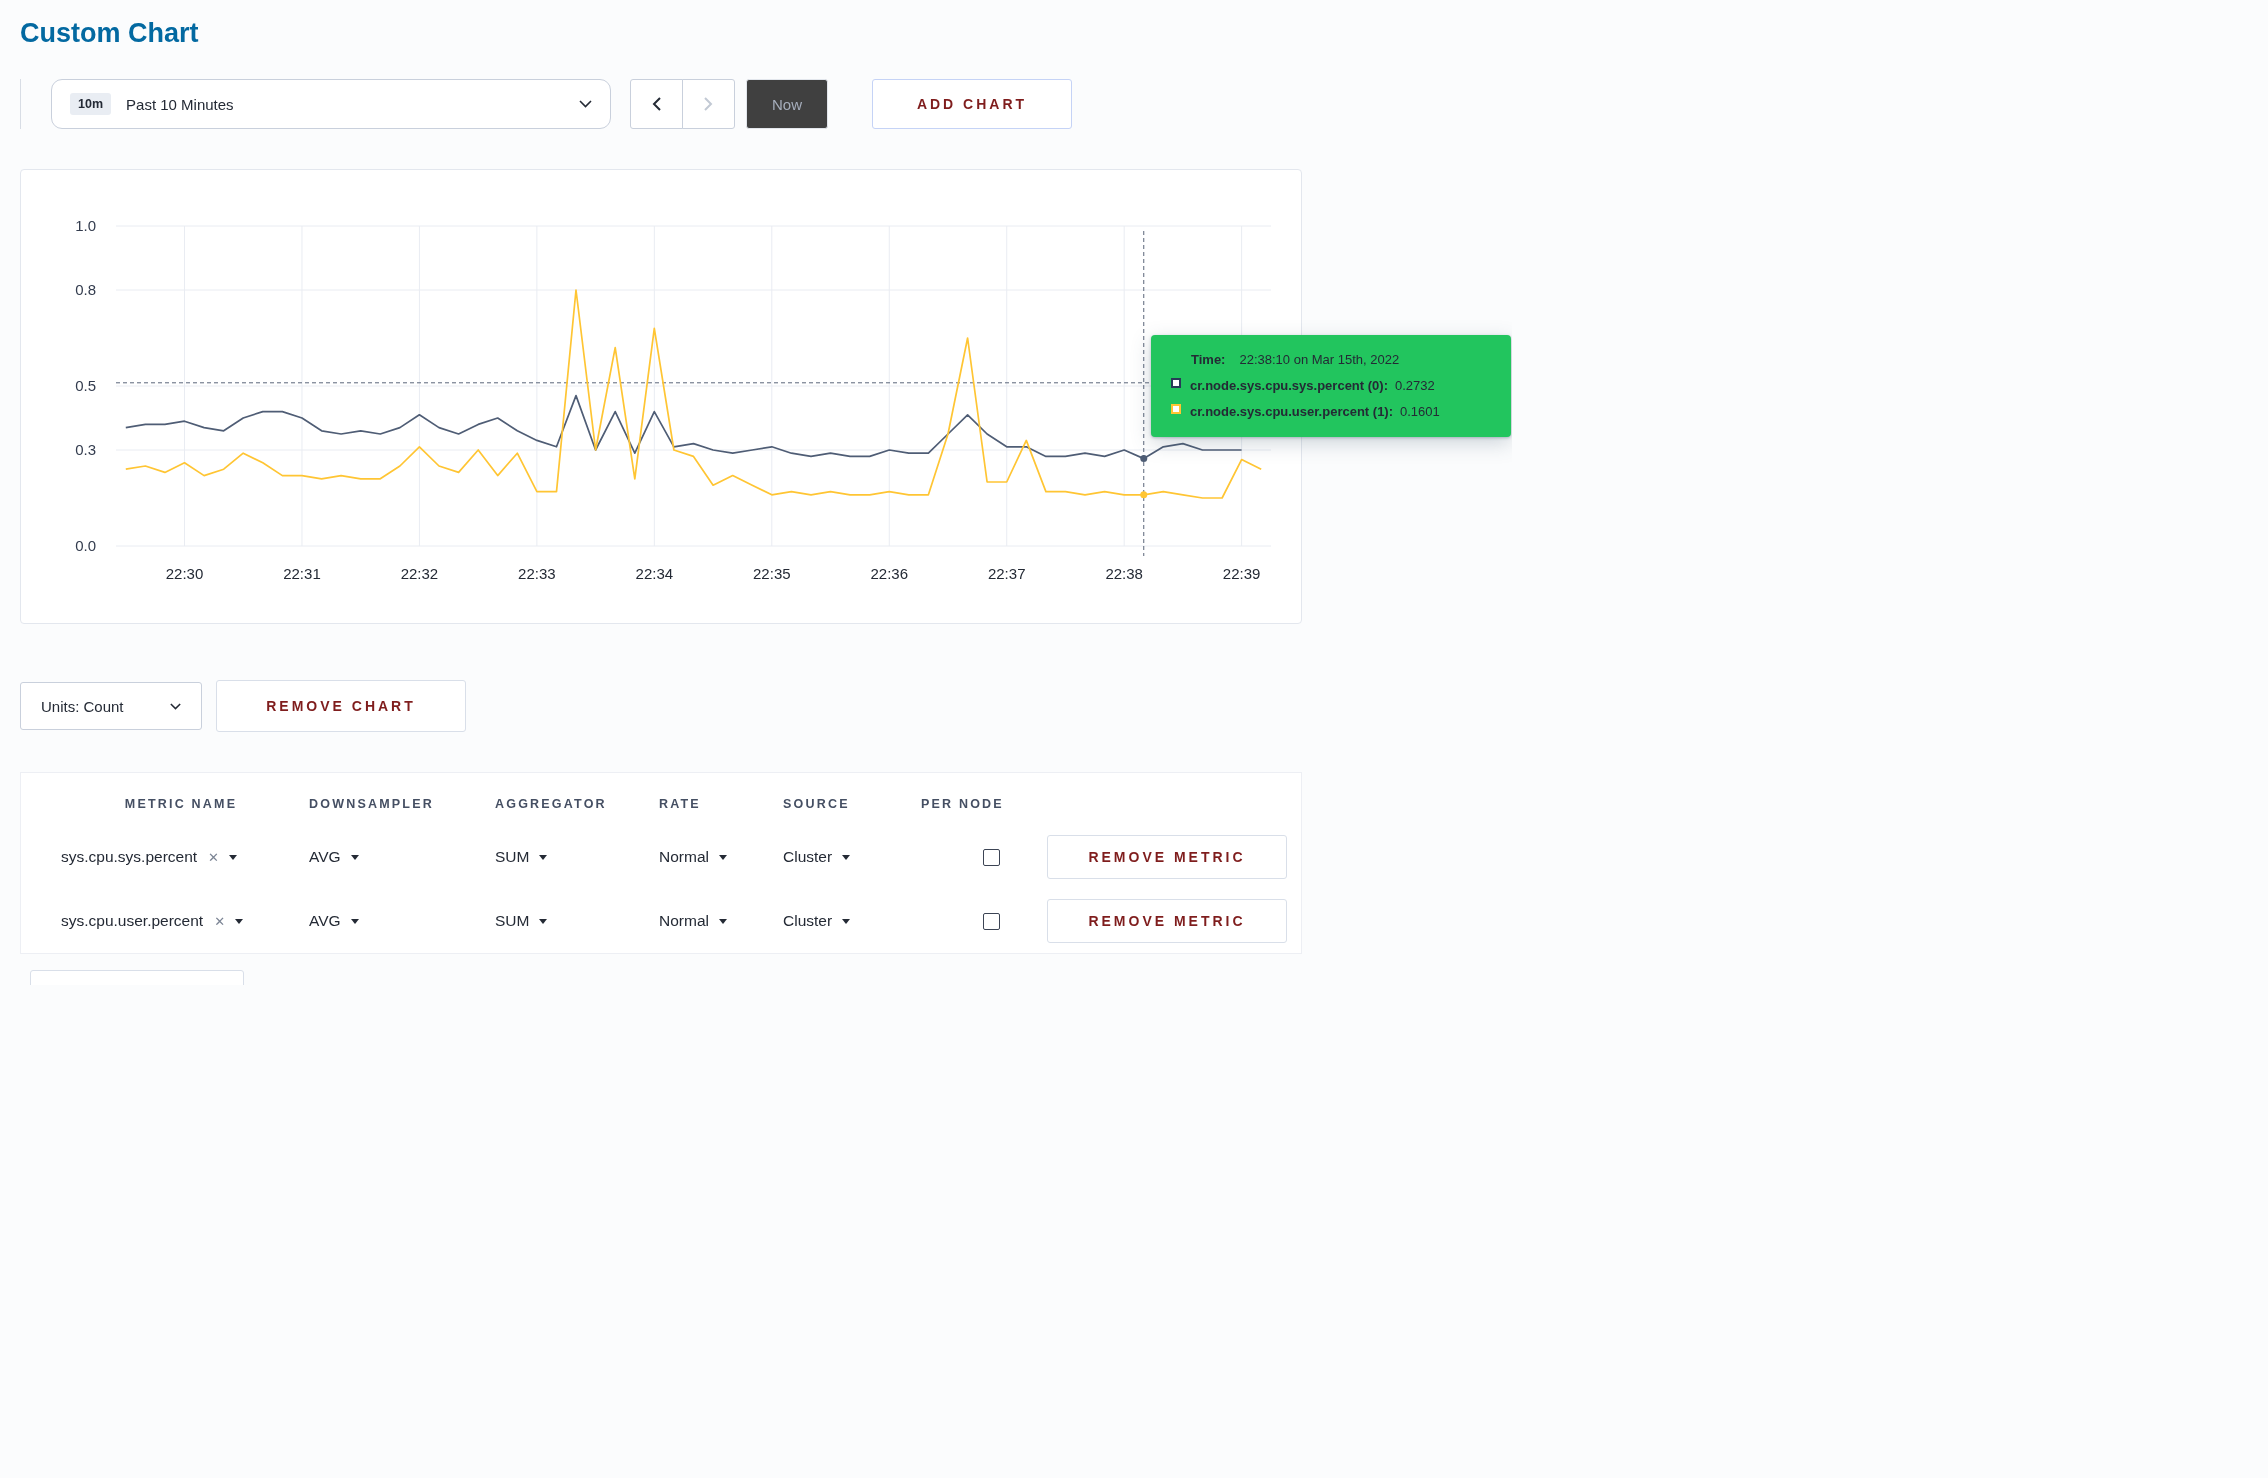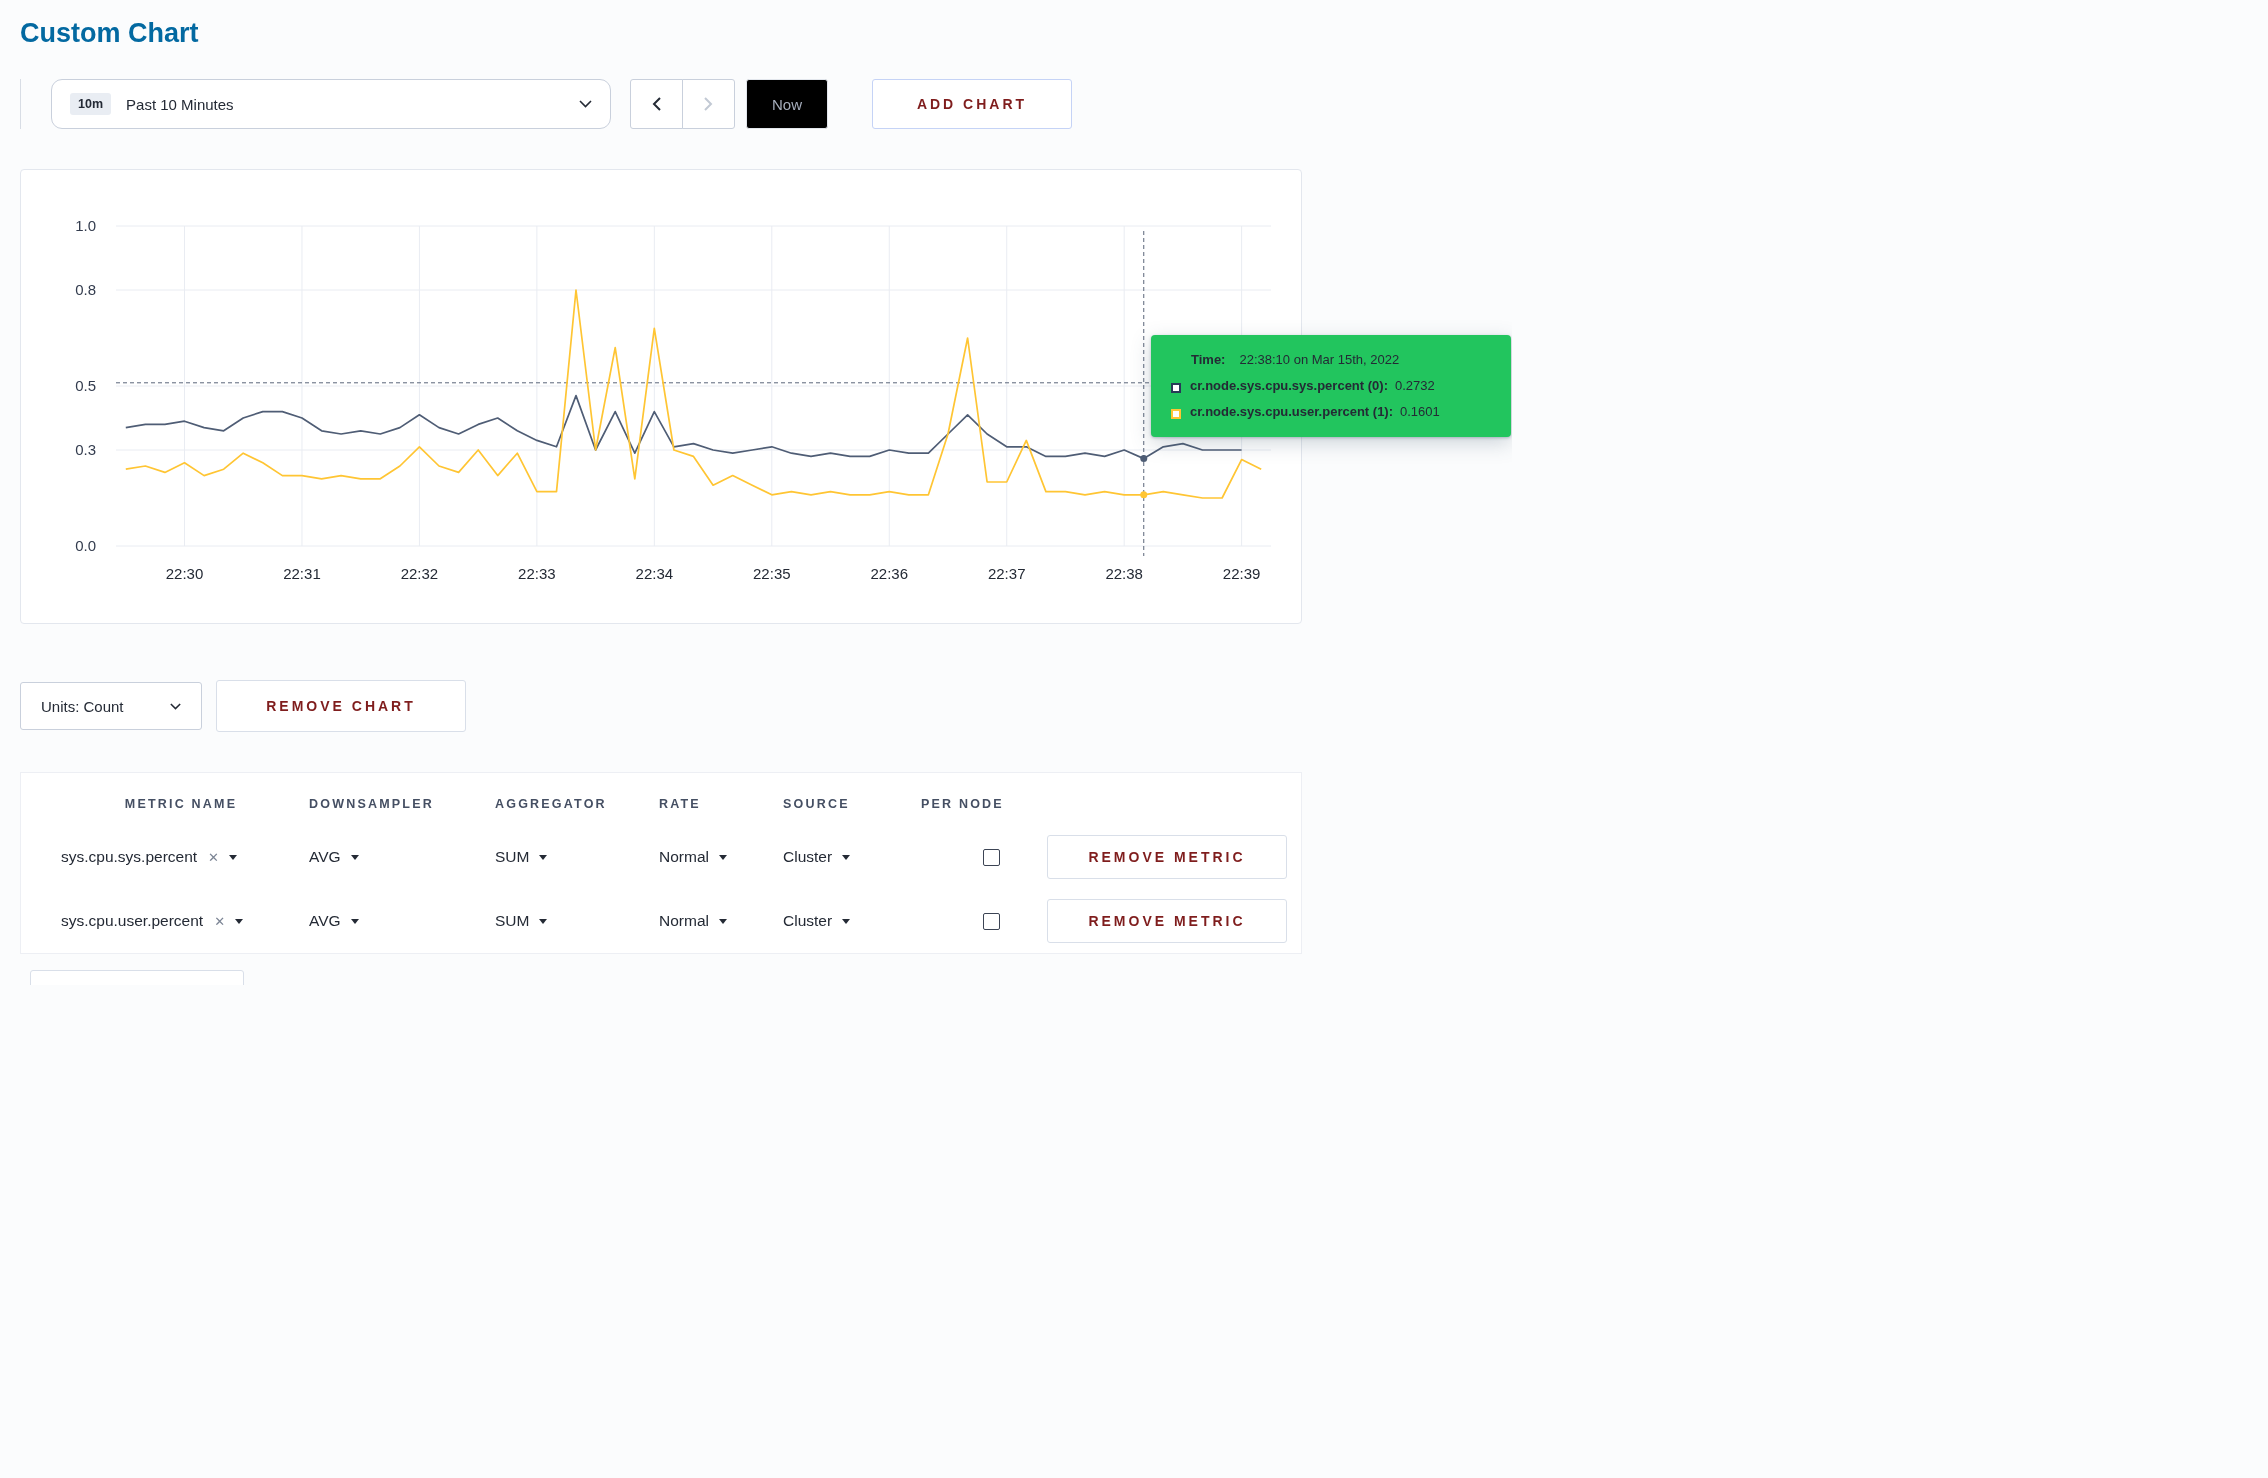--- a/index.html
+++ b/index.html
@@ -27,21 +27,21 @@
 
   .nav-group { display: flex; margin-left: 19px; }
   .nav-btn {
     width: 53px; height: 50px; background: #fff; border: 1px solid #c9d0dc;
     display: flex; align-items: center; justify-content: center; cursor: pointer;
   }
   .nav-btn.prev { border-radius: 3px 0 0 3px; }
   .nav-btn.next { border-radius: 0 3px 3px 0; margin-left: -1px; }
 
   .now-btn {
-    margin-left: 11px; width: 82px; height: 50px; background: #000000;
+    margin-left: 11px; width: 82px; height: 50px; background: #404040;
     border: 1px solid #e2e6ec; border-radius: 3px; color: #a6aebc;
     font-size: 15px; font-family: inherit;
   }
 
   .btn-caps {
     background: #fff; color: #7f1d1d; font-weight: 600; letter-spacing: 3px;
     font-size: 14px; border: 1px solid #d9dfe9; border-radius: 3px;
     cursor: pointer; font-family: inherit;
   }
   .add-chart { margin-left: 44px; width: 200px; height: 50px; border-color: #c5d3f6; }
@@ -53,21 +53,21 @@
   }
   #chart-svg { display: block; }
 
   .tooltip {
     position: absolute; left: 1130px; top: 165px; width: 360px; background: #22c55e;
     border-radius: 4px; padding: 17px 18px 18px 20px; z-index: 5;
     box-shadow: 0 1px 3px rgba(67,90,111,.35), 0 6px 20px rgba(67,90,111,.25);
   }
   .tt-time { margin-left: 20px; font-size: 13px; }
   .tt-time .tt-label { margin-right: 7px; }
-  .tt-row { display: flex; align-items: flex-end; margin-top: 11px; font-size: 13px; }
+  .tt-row { display: flex; align-items: flex-start; margin-top: 11px; font-size: 13px; }
   .tt-swatch { width: 10px; height: 10px; border: 2px solid #242a35; background: #fff; margin-right: 9px; flex: none; }
   .tt-label { font-weight: 700; }
   .tt-value { margin-left: 7px; }
 
   
   .sub-controls { display: flex; align-items: center; margin-top: 56px; }
   .units-dd {
     width: 182px; height: 48px; background: #fff; border: 1px solid #c9d0dc; border-radius: 3px;
     display: flex; align-items: center; padding: 0 20px; font-size: 15px; font-weight: 400; cursor: pointer;
   }

